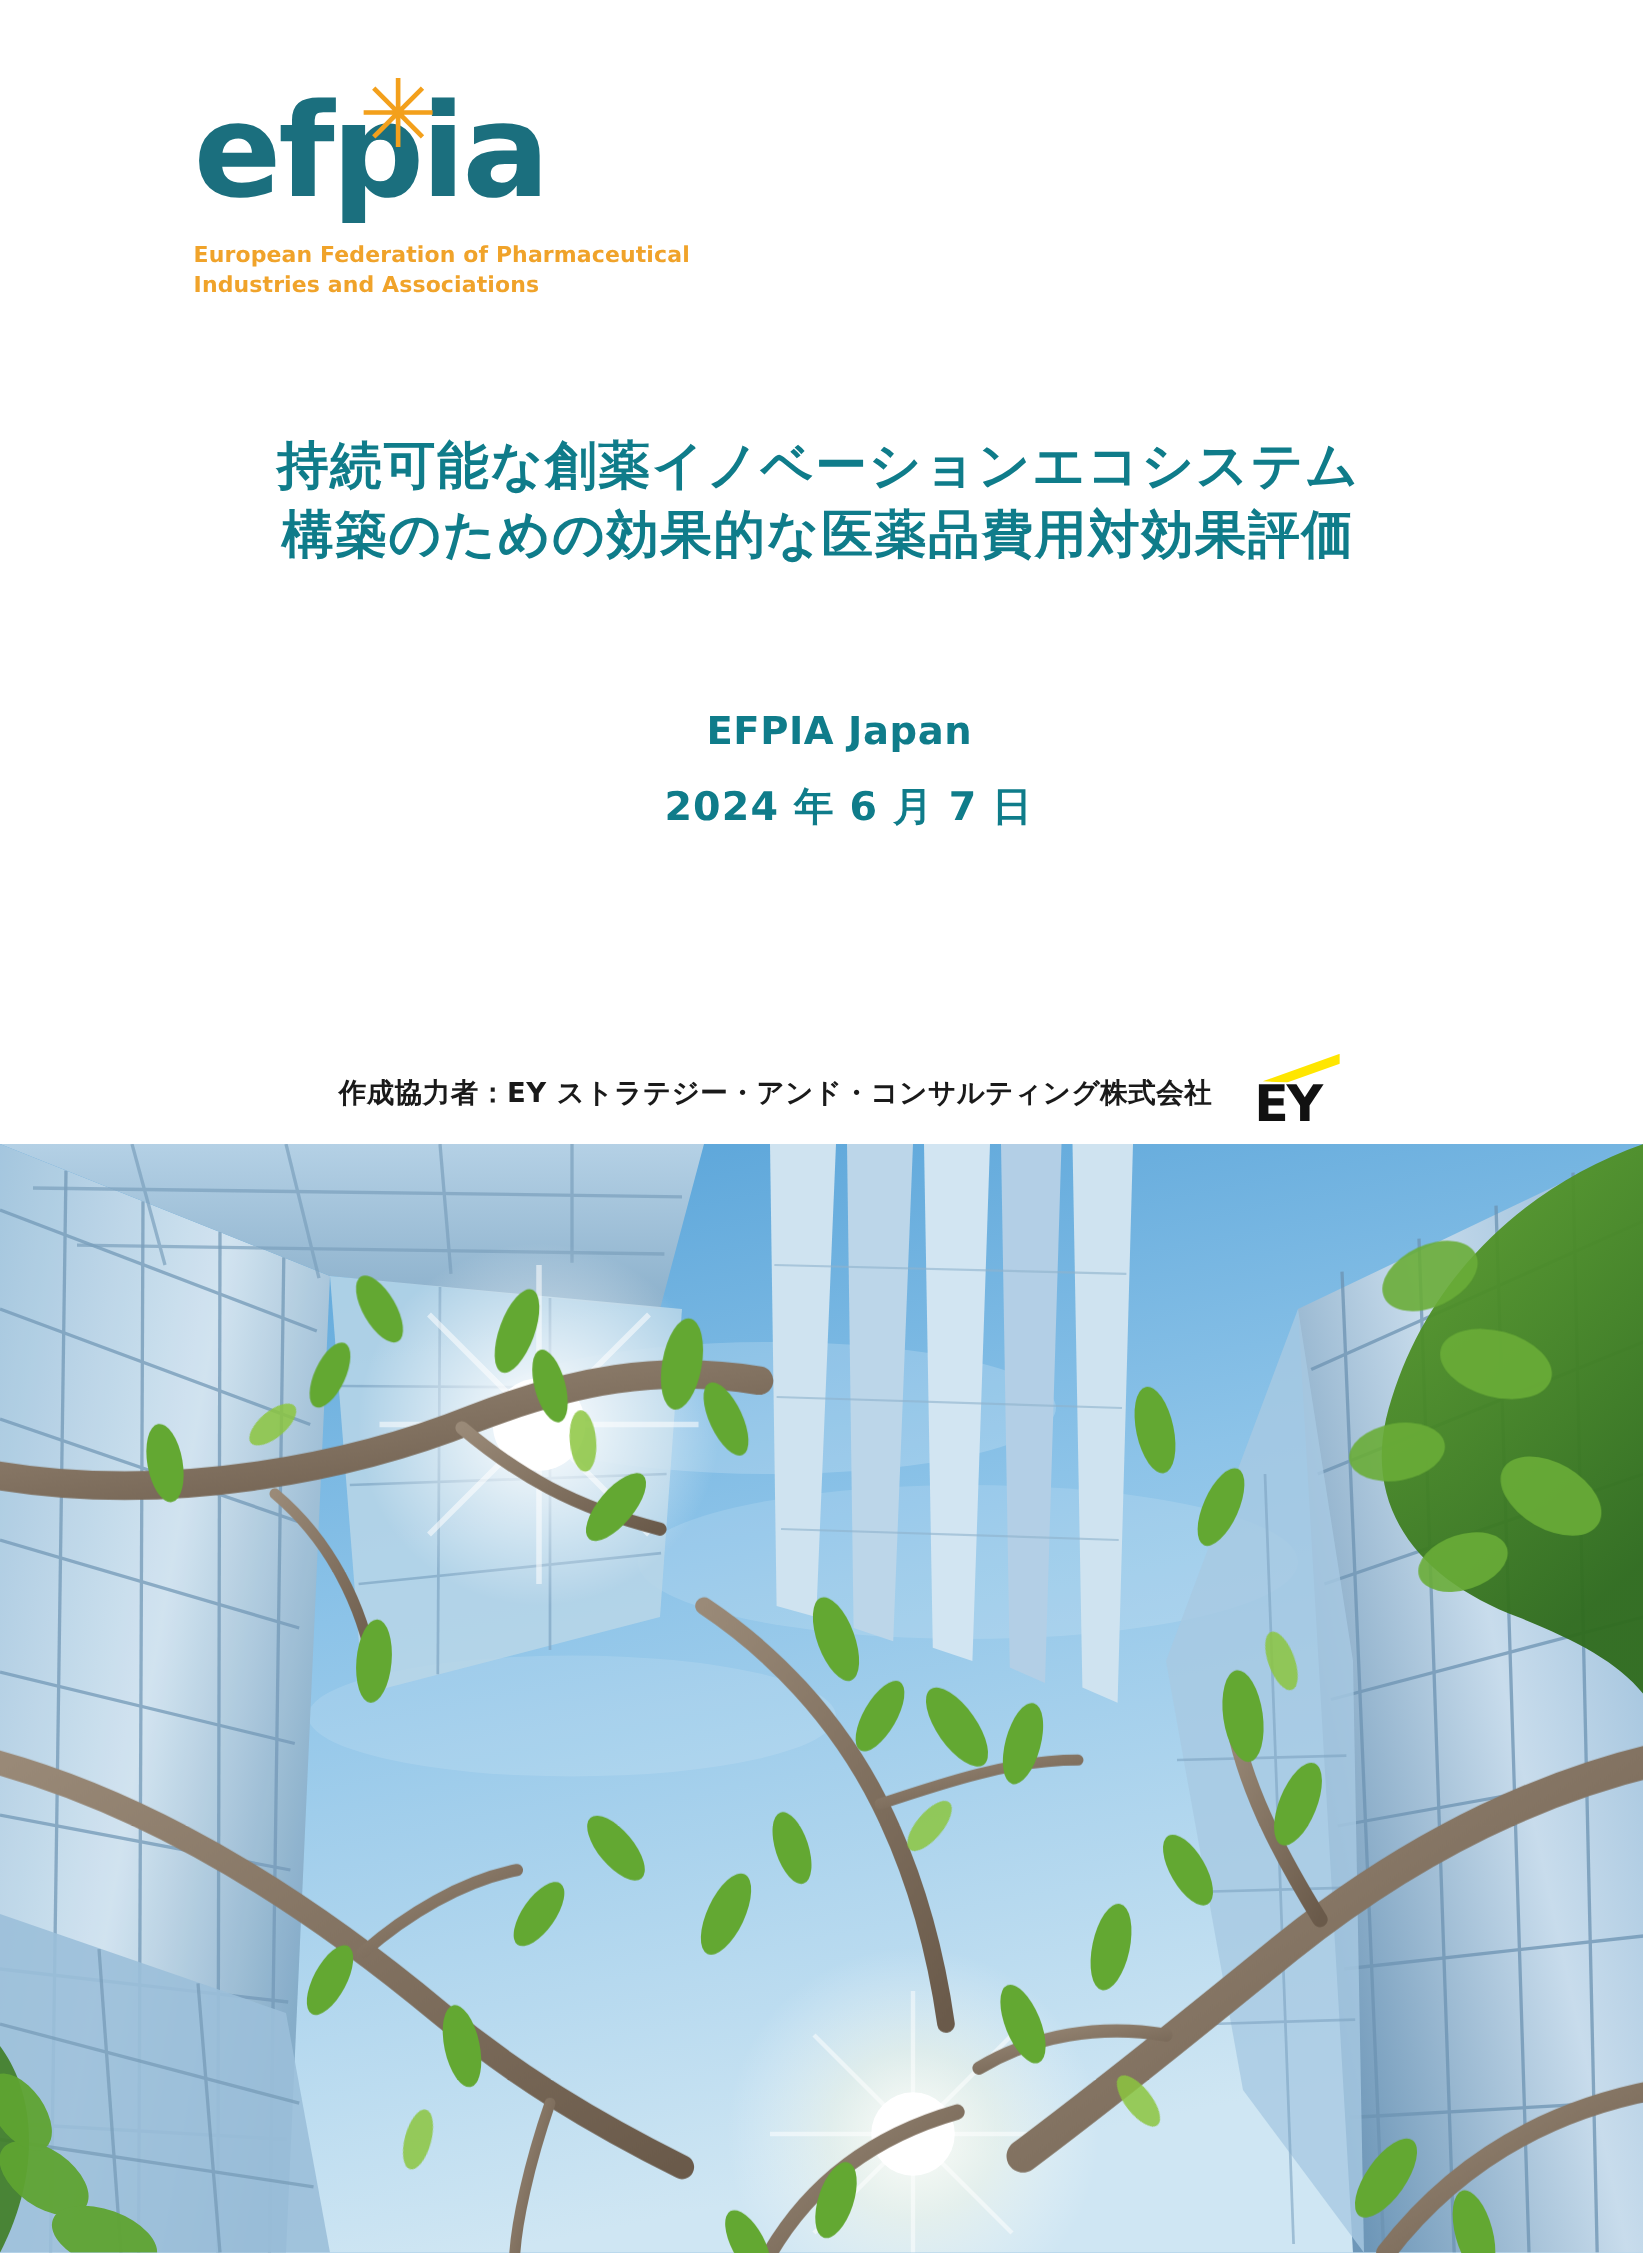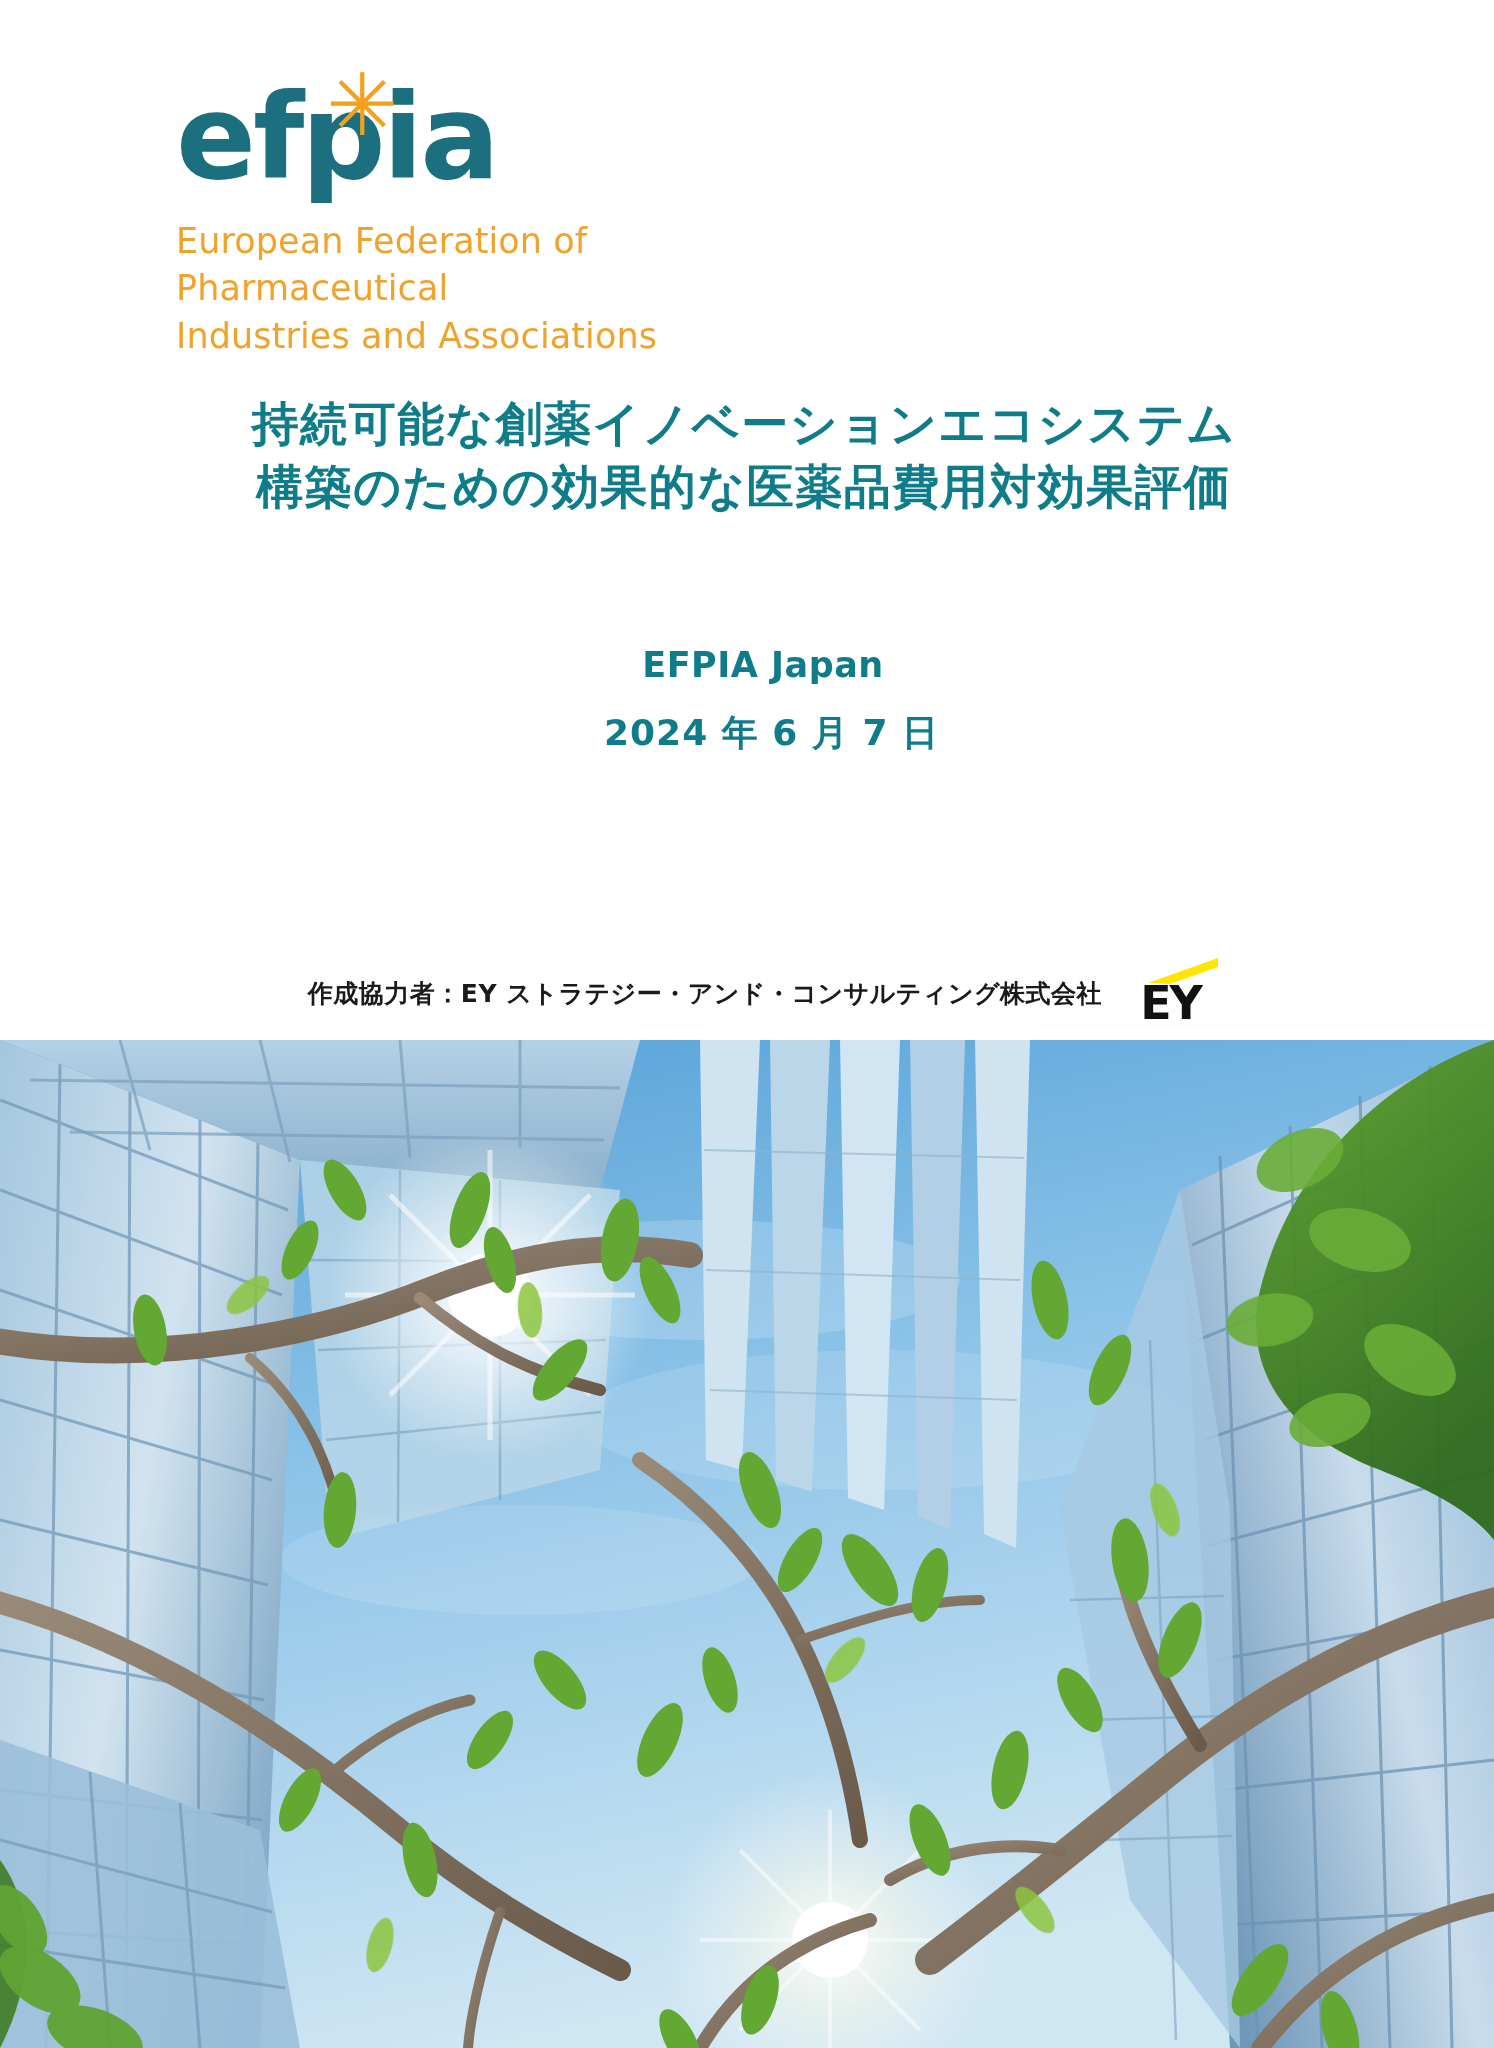--- a/index.html
+++ b/index.html
@@ -48,22 +48,22 @@
     color: #f3a01c;
     font-size: 86px;
     font-weight: bold;
     font-family: "DejaVu Sans", sans-serif;
     line-height: 1;
   }
   .logo-sub {
     margin-top: 10px;
     color: #f0a32a;
     font-family: "DejaVu Sans", sans-serif;
-    font-weight: normal;
-    font-size: 35px;
+    font-weight: bold;
+    font-size: 20px;
     line-height: 1.35;
     letter-spacing: 0.1px;
     width: 640px;
   }
 
   
   .title-block {
     position: absolute;
     left: 0;
     top: 392px;

